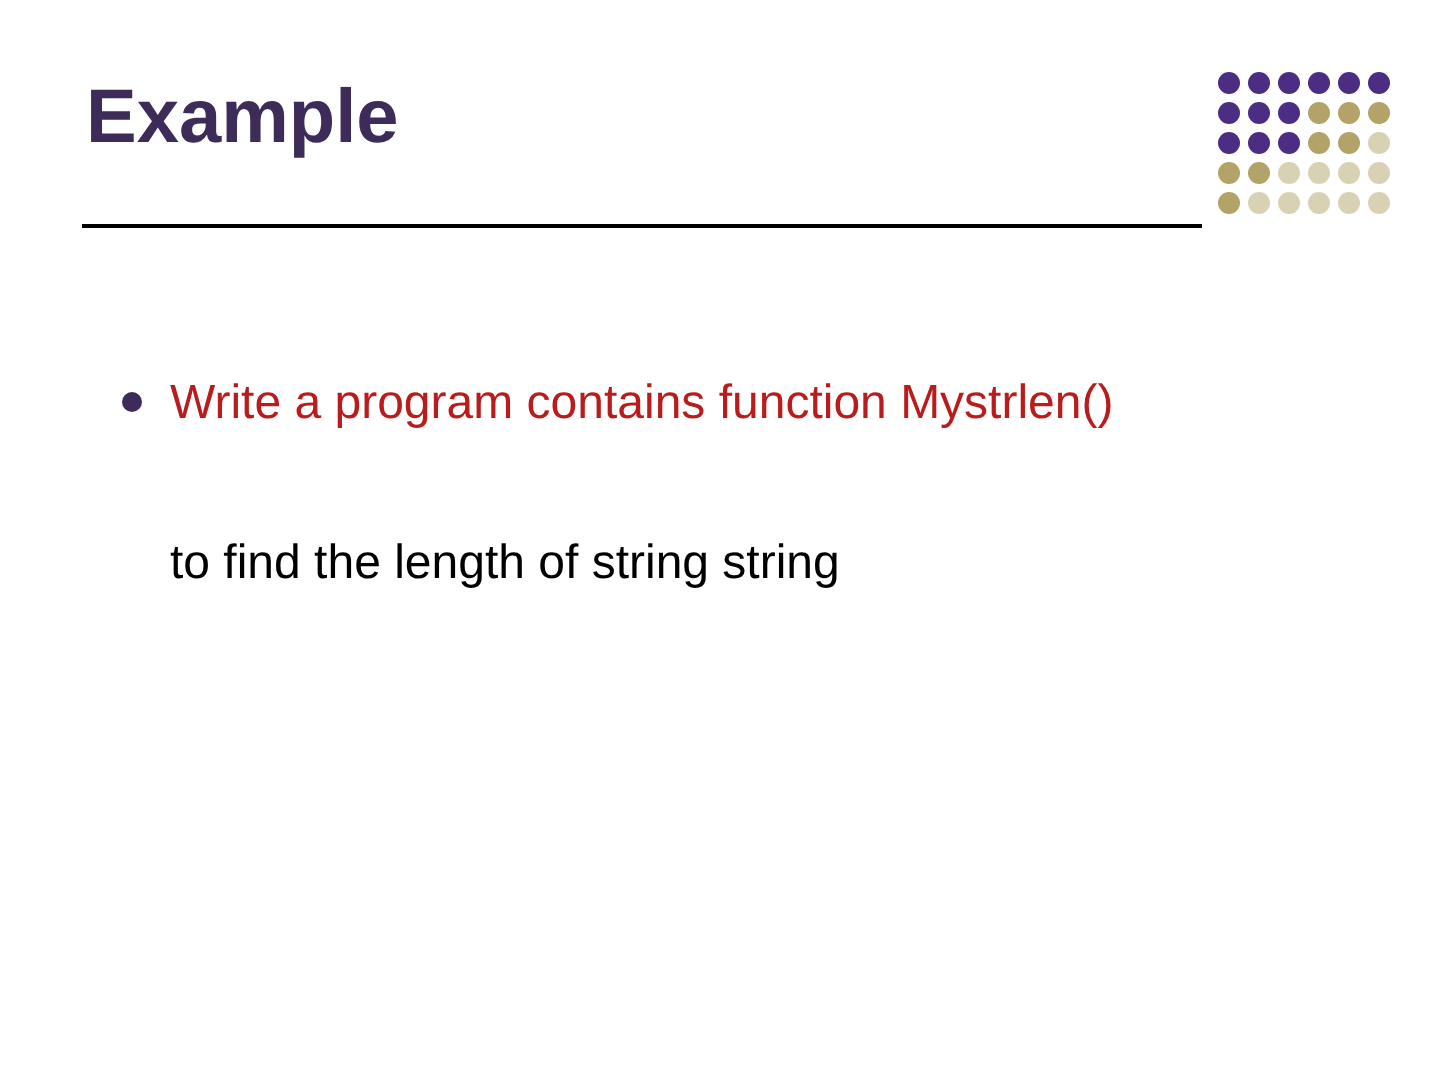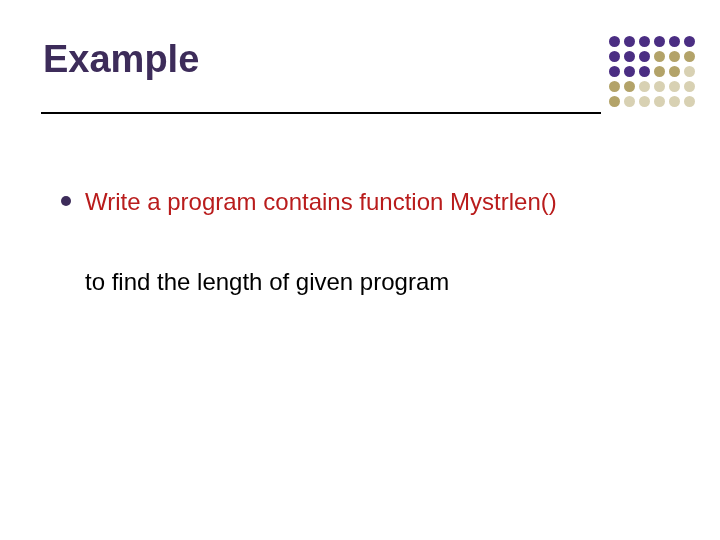--- a/index.html
+++ b/index.html
@@ -131,16 +131,16 @@
         <span class="dot" style="background:#d8d1b3"></span>
       </div>
     </div>
   </div>
 
   <div class="body">
     <div class="bullet-row">
       <span class="bullet-dot" style="background:#3d2c5a"></span>
       <span class="bullet-text">Write a program contains function Mystrlen()</span>
     </div>
-    <div class="continuation">to find the length of given program</div>
+    <div class="continuation">to find the length of string string</div>
   </div>
 
 </div>
 
 </body></html>

